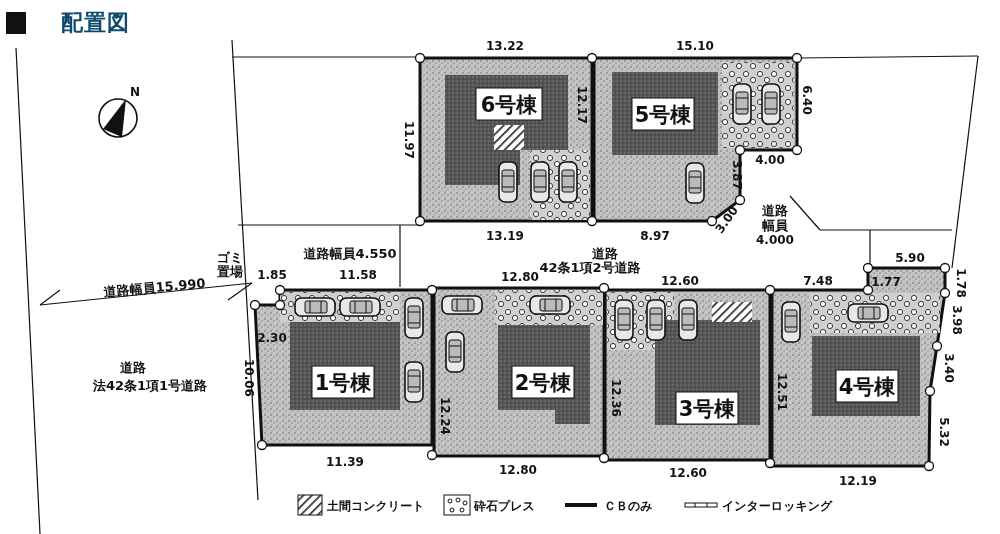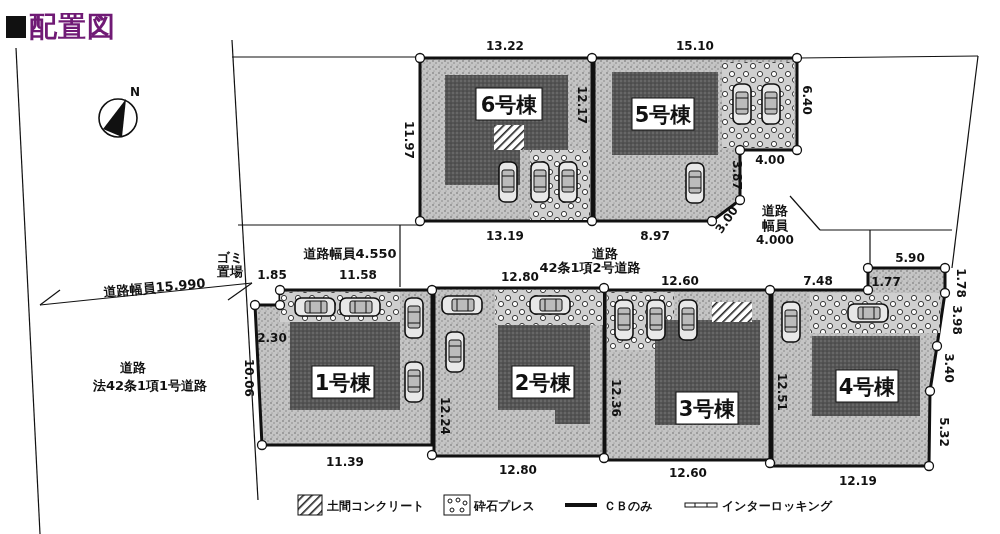--- a/index.html
+++ b/index.html
@@ -1,18 +1,18 @@
 <!DOCTYPE html>
 <html><head>
 <meta charset="utf-8">
 <style>
   html, body { margin: 0; padding: 0; background: #ffffff; }
   body { width: 1000px; height: 534px; position: relative; overflow: hidden; font-family: "DejaVu Sans", sans-serif; }
   #plan { position: absolute; left: 0; top: 0; }
-  .title { position: absolute; left: 6px; top: 8px; font-size: 28px; font-weight: bold; color: #701a75; letter-spacing: 1px; display: flex; align-items: center; }
+  .title { position: absolute; left: 6px; top: 8px; font-size: 22px; font-weight: bold; color: #0c4a6e; letter-spacing: 1px; display: flex; align-items: center; gap: 32px; }
   .title .sq { display: inline-block; width: 20px; height: 22px; background: #111; margin-right: 3px; }
   svg text { font-family: "DejaVu Sans", sans-serif; fill: #111; }
   .dim { font-size: 12px; font-weight: bold; }
   .lbl { font-size: 13px; font-weight: bold; }
   .house { font-size: 21px; font-weight: bold; }
   .legend-text { font-size: 12px; font-weight: bold; }
 </style>
 </head>
 <body>
 

